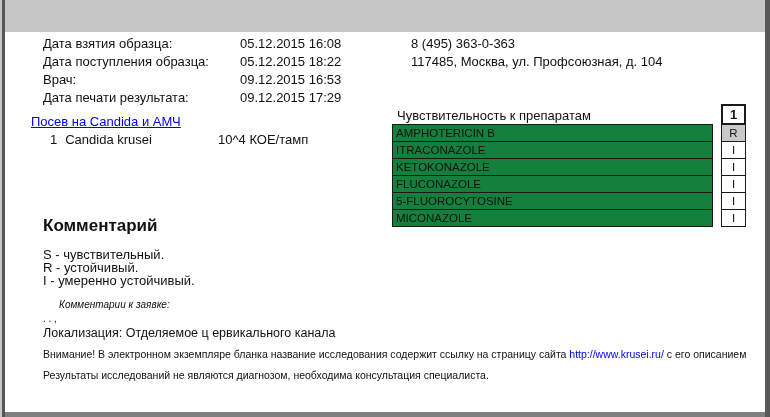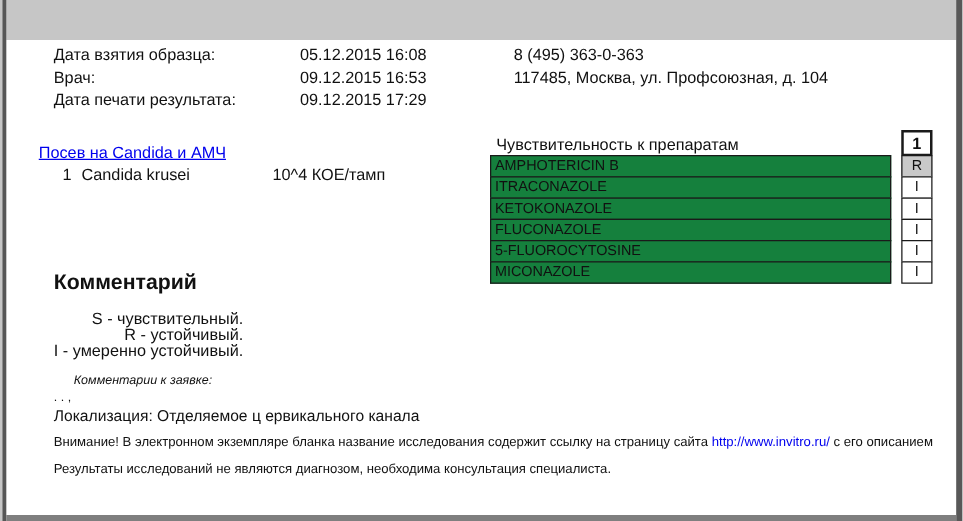--- a/index.html
+++ b/index.html
@@ -63,38 +63,42 @@
   .res-col{left:716px;top:92px;width:25px;}
   .res-cell{
     height:18px;margin-top:-1px;border:1px solid #1a1a1a;
     font-size:11.5px;line-height:16px;text-align:center;background:#fff;
   }
   .res-cell:first-child{margin-top:0;}
   .res-cell.resistant{background:var(--rcell);}
 
   
   .comment-title{left:38px;top:184px;font-weight:bold;font-size:17px;}
-  .legend{left:38px;top:216px;font-size:13px;line-height:13px;text-align:right;}
+  .legend{left:38px;top:216px;font-size:13px;line-height:13px;}
   .legend div{margin-bottom:0;}
   .req-label{left:54px;top:266px;font-style:italic;}
   .req-value{left:38px;top:280px;}
   .localization{left:38px;top:294px;font-size:12.5px;}
   .notice{left:38px;top:316px;}
   .notice a{color:var(--link);text-decoration:none;cursor:pointer;}
   .disclaimer{left:38px;top:337px;}
 </style>
 </head>
 <body>
 
 <div class="page">
 
   <div class="abs dates txt">
     <div class="date-row">
       <span class="lbl">Дата взятия образца:</span>
       <span class="val">05.12.2015 16:08</span>
+    </div>
+    <div class="date-row">
+      <span class="lbl">Дата поступления образца:</span>
+      <span class="val">05.12.2015 18:22</span>
     </div>
     <div class="date-row">
       <span class="lbl">Врач:</span>
       <span class="val">09.12.2015 16:53</span>
     </div>
     <div class="date-row">
       <span class="lbl">Дата печати результата:</span>
       <span class="val">09.12.2015 17:29</span>
     </div>
   </div>
@@ -136,21 +140,21 @@
   <div class="abs comment-title">Комментарий</div>
   <div class="abs legend">
     <div>S - чувствительный.</div>
     <div>R - устойчивый.</div>
     <div>I - умеренно устойчивый.</div>
   </div>
   <div class="abs small req-label">Комментарии к заявке:</div>
   <div class="abs small req-value">. . ,</div>
   <div class="abs localization">Локализация: Отделяемое ц ервикального канала</div>
 
-  <div class="abs fine notice"><span>Внимание! В электронном экземпляре бланка название исследования содержит ссылку на страницу сайта </span><a>http://www.invitro.ru/</a><span> с его описанием</span></div>
+  <div class="abs fine notice"><span>Внимание! В электронном экземпляре бланка название исследования содержит ссылку на страницу сайта </span><a>http://www.krusei.ru/</a><span> с его описанием</span></div>
   <div class="abs fine disclaimer">Результаты исследований не являются диагнозом, необходима консультация специалиста.</div>
 
 </div>
 
 <div class="edge edge-left-light"></div>
 <div class="edge edge-left-dark"></div>
 <div class="edge edge-right-dark"></div>
 <div class="edge edge-bottom"></div>
 
 </body></html>

